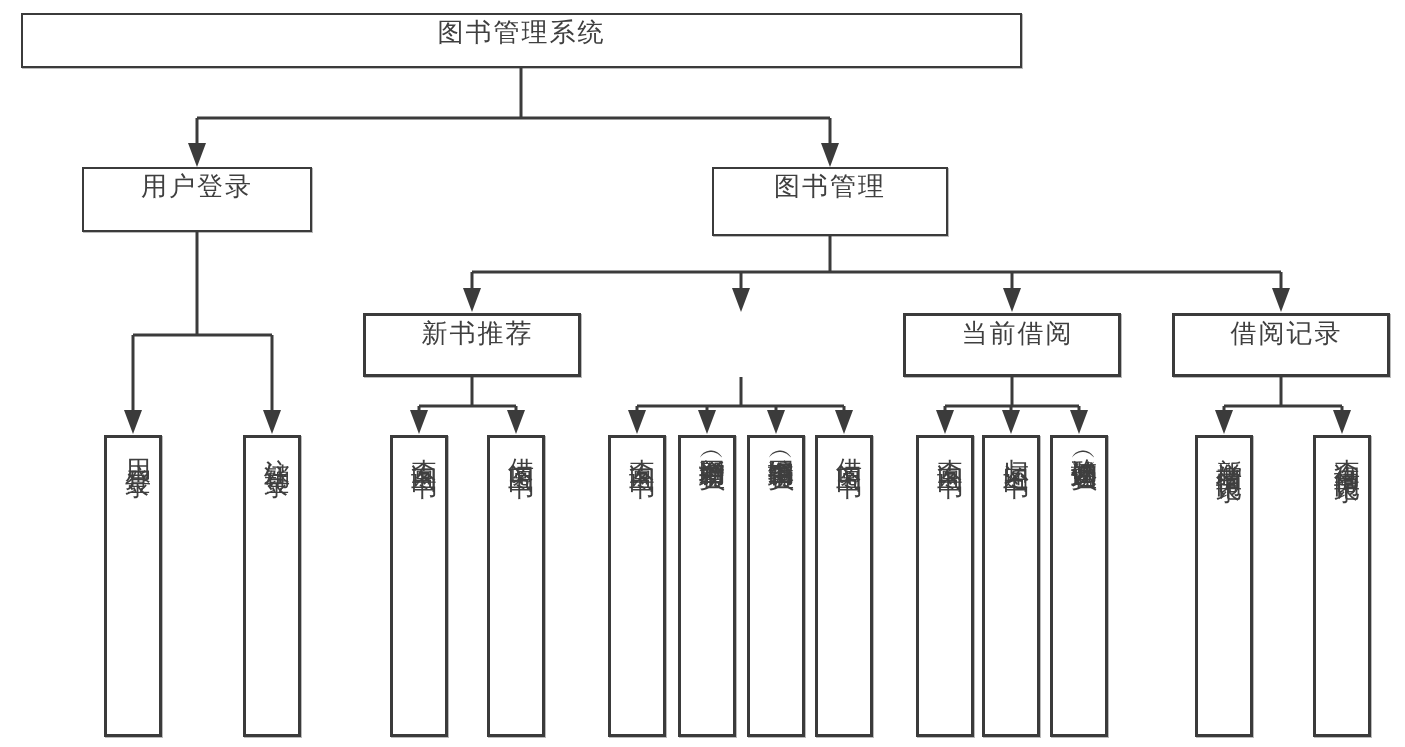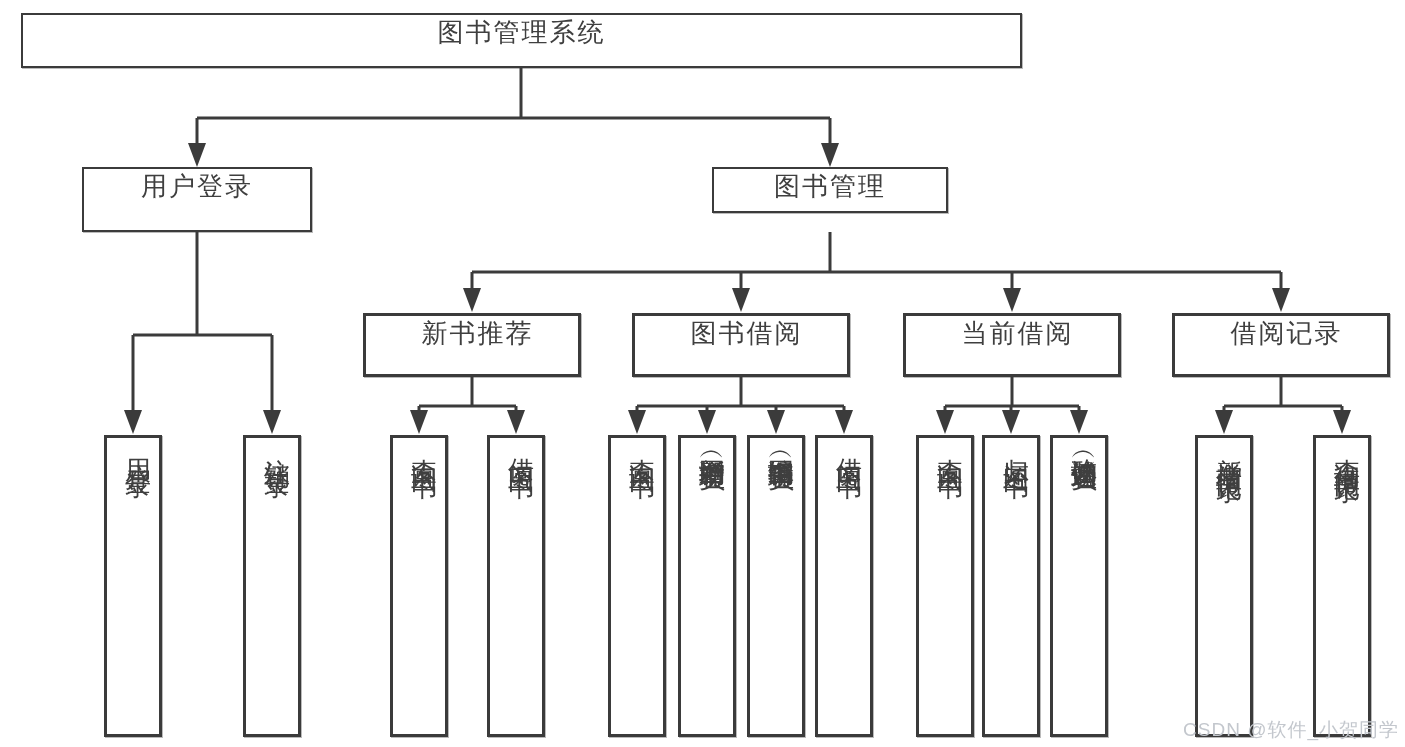--- a/index.html
+++ b/index.html
@@ -138,30 +138,27 @@
     </g>
   </svg>
 
   <div class="box root" style="left:21px;top:13px;width:1001px;height:55px;">
     <span>图书管理系统</span>
   </div>
 
   <div class="box l2" style="left:82px;top:167px;width:230px;height:65px;">
     <span>用户登录</span>
   </div>
-  <div class="box l2" style="left:712px;top:167px;width:236px;height:46px;">
+  <div class="box l2" style="left:712px;top:167px;width:236px;height:69px;">
     <span>图书管理</span>
   </div>
 
   <div class="box l3" style="left:363px;top:313px;width:218px;height:64px;">
     <span>新书推荐</span>
   </div>
-  <div class="box l3" style="left:632px;top:313px;width:218px;height:64px;">
-    <span>图书借阅</span>
-  </div>
   <div class="box l3" style="left:1172px;top:313px;width:218px;height:64px;">
     <span>借阅记录</span>
   </div>
   <div class="box l3" style="left:903px;top:313px;width:218px;height:64px;">
     <span>当前借阅</span>
   </div>
 
   <div class="box leaf" style="left:104px;">
     <span class="vtext">用户登录</span>
   </div>
@@ -199,15 +196,14 @@
     <span class="vtext tight">确认归还（管理员）</span>
   </div>
 
   <div class="box leaf" style="left:1195px;">
     <span class="vtext mid">新增借阅记录</span>
   </div>
   <div class="box leaf" style="left:1313px;">
     <span class="vtext mid">查询借阅记录</span>
   </div>
 
-  <div class="watermark">CSDN @软件_小贺同学</div>
 
 </div>
 
 </body></html>

